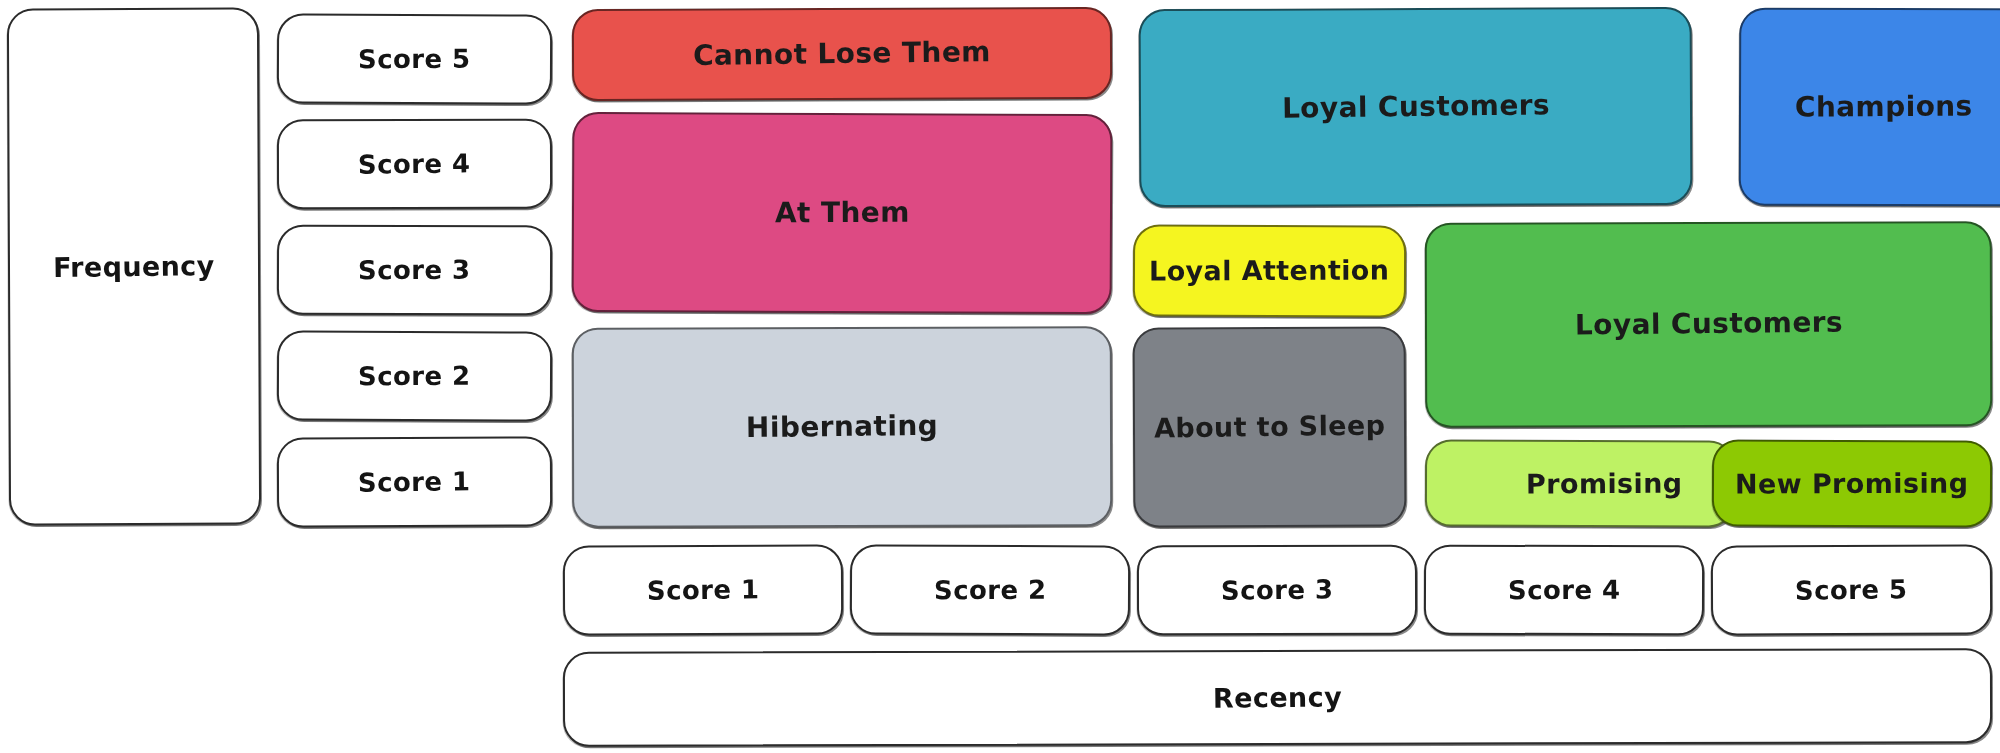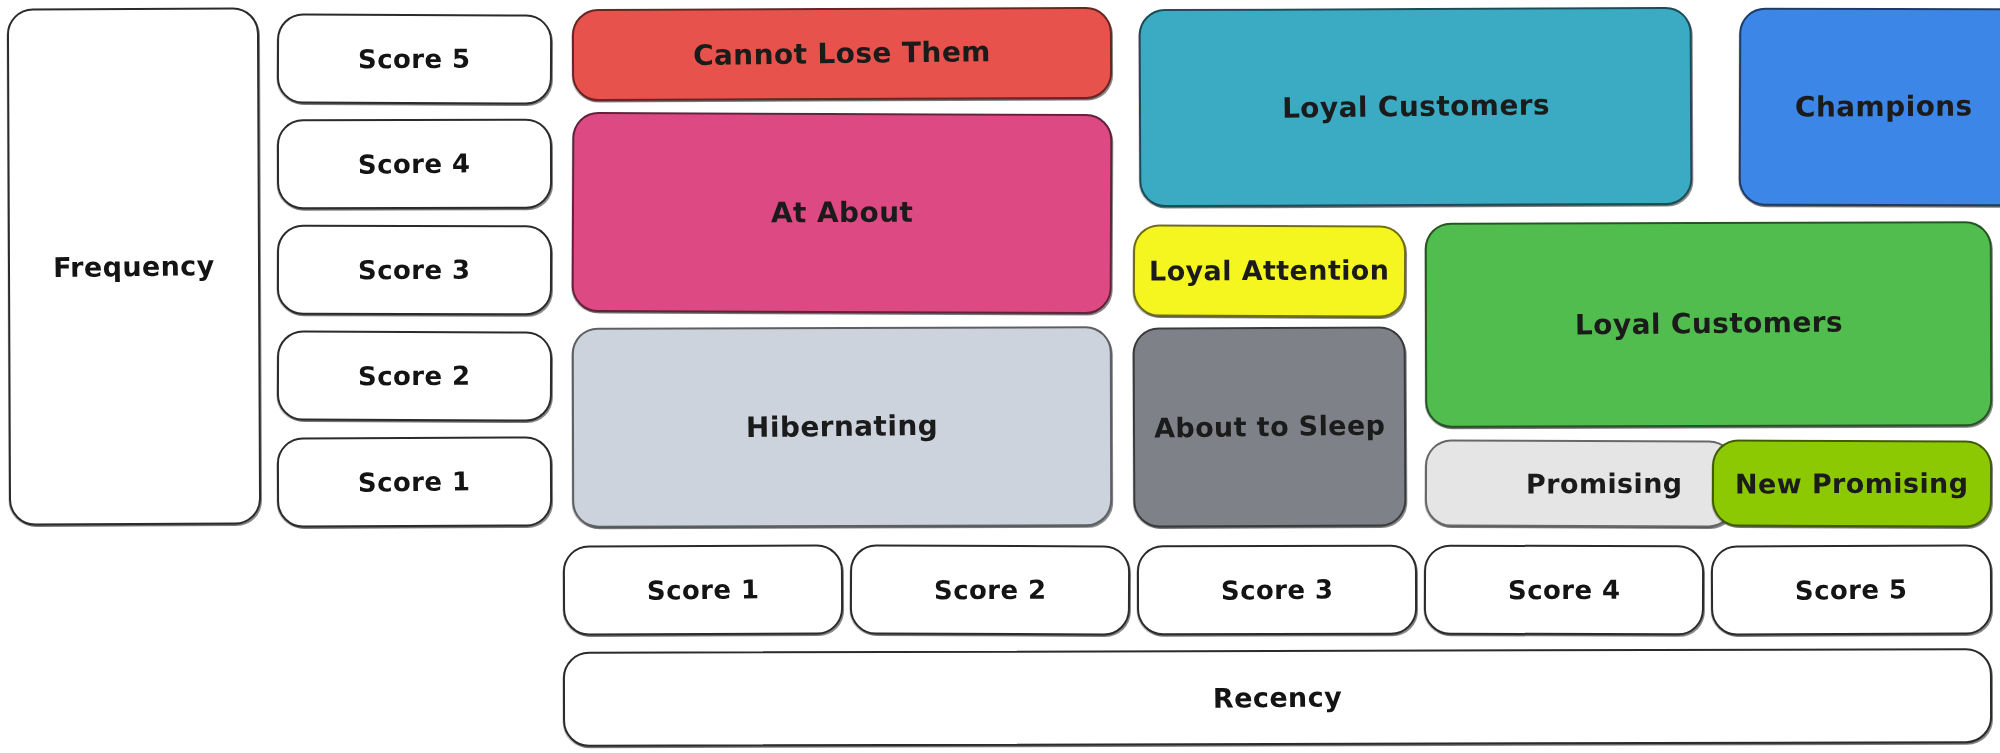--- a/index.html
+++ b/index.html
@@ -87,21 +87,21 @@
   </div>
   <div class="box frame sk1" style="left:277px; top:437px; width:275px; height:90px; font-size:26px;">
     <span class="lbl">Score 1</span>
   </div>
 
   <div class="box seg sk1" style="left:572px; top:8px; width:540px; height:92px; background:#e8524c; font-size:28px;">
     <span class="lbl">Cannot Lose Them</span>
   </div>
 
   <div class="box seg sk2" style="left:572px; top:113px; width:540px; height:200px; background:#dd4a83; font-size:28px;">
-    <span class="lbl">At About</span>
+    <span class="lbl">At Them</span>
   </div>
 
   <div class="box seg sk3" style="left:572px; top:327px; width:540px; height:200px; background:#ccd3dc; font-size:28px;">
     <span class="lbl">Hibernating</span>
   </div>
 
   <div class="box seg sk1" style="left:1139px; top:8px; width:553px; height:198px; background:#3aabc3; font-size:28px;">
     <span class="lbl">Loyal Customers</span>
   </div>
 
@@ -114,21 +114,21 @@
   </div>
 
   <div class="box seg sk3" style="left:1425px; top:222px; width:567px; height:205px; background:#52bd4f; font-size:28px;">
     <span class="lbl">Loyal Customers</span>
   </div>
 
   <div class="box seg sk1" style="left:1133px; top:327px; width:273px; height:200px; background:#7e8288; font-size:27px;">
     <span class="lbl">About to Sleep</span>
   </div>
 
-  <div class="box seg sk4" style="left:1425px; top:440px; width:310px; height:87px; background:#e5e5e5; font-size:27px;padding-left:48px;">
+  <div class="box seg sk4" style="left:1425px; top:440px; width:310px; height:87px; background:#bef264; font-size:27px;padding-left:48px;">
     <span class="lbl">Promising</span>
   </div>
 
   <div class="box seg sk2" style="left:1712px; top:440px; width:280px; height:87px; background:#8dc903; font-size:27px;">
     <span class="lbl">New Promising</span>
   </div>
 
   <div class="box frame sk1" style="left:563px; top:545px; width:280px; height:90px; font-size:26px;">
     <span class="lbl">Score 1</span>
   </div>

